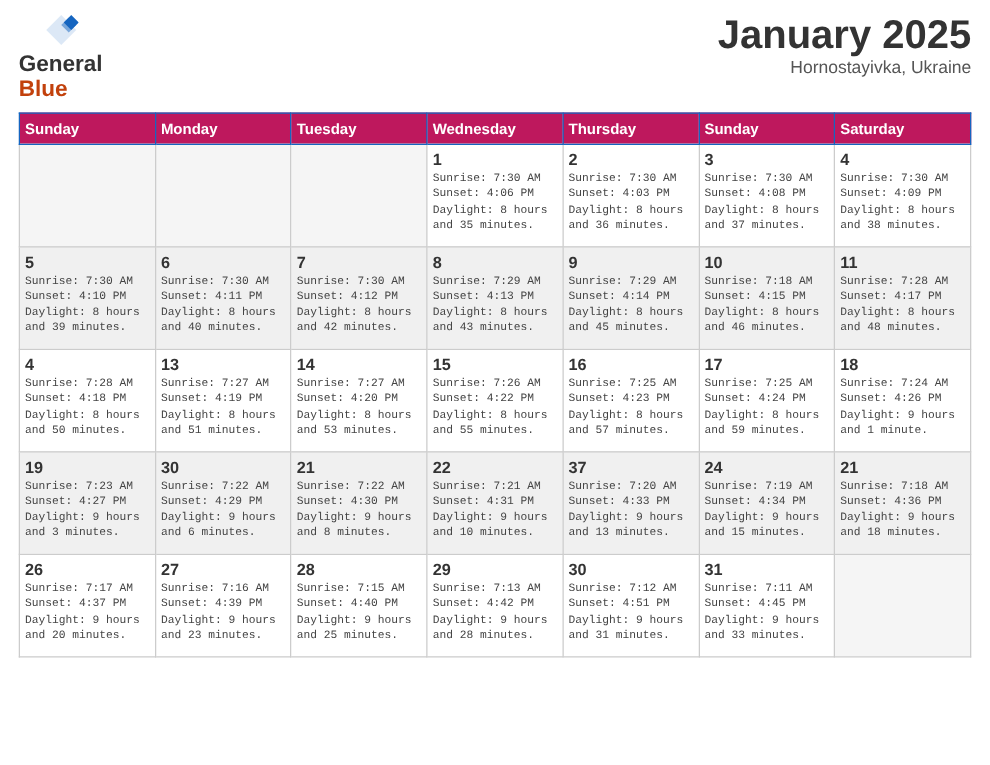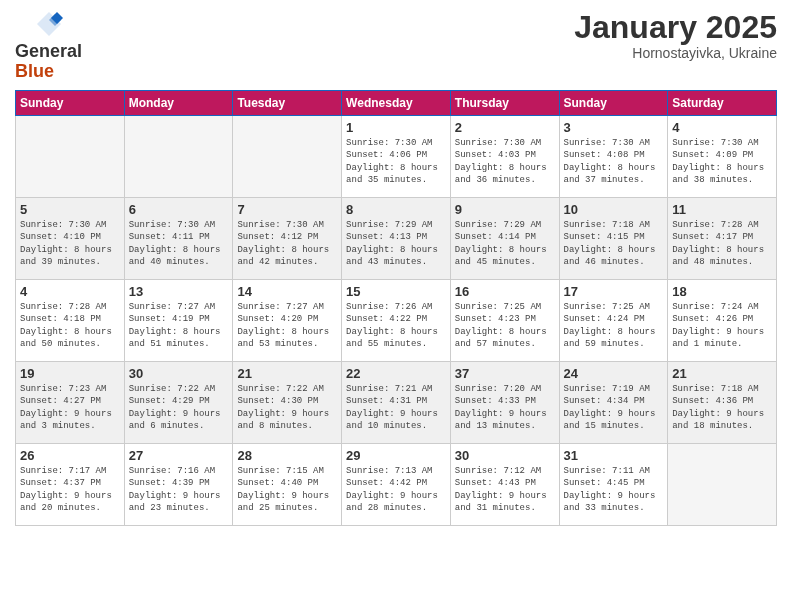--- a/index.html
+++ b/index.html
@@ -312,21 +312,21 @@
           </td>
           <td>
             <span class="day-num">29</span>
             <div class="day-info">Sunrise: 7:13 AM
 Sunset: 4:42 PM
 Daylight: 9 hours and 28 minutes.</div>
           </td>
           <td>
             <span class="day-num">30</span>
             <div class="day-info">Sunrise: 7:12 AM
-Sunset: 4:43 PM
+Sunset: 4:51 PM
 Daylight: 9 hours and 31 minutes.</div>
           </td>
           <td>
             <span class="day-num">31</span>
             <div class="day-info">Sunrise: 7:11 AM
 Sunset: 4:45 PM
 Daylight: 9 hours and 33 minutes.</div>
           </td>
           <td class="empty"></td>
         </tr>

